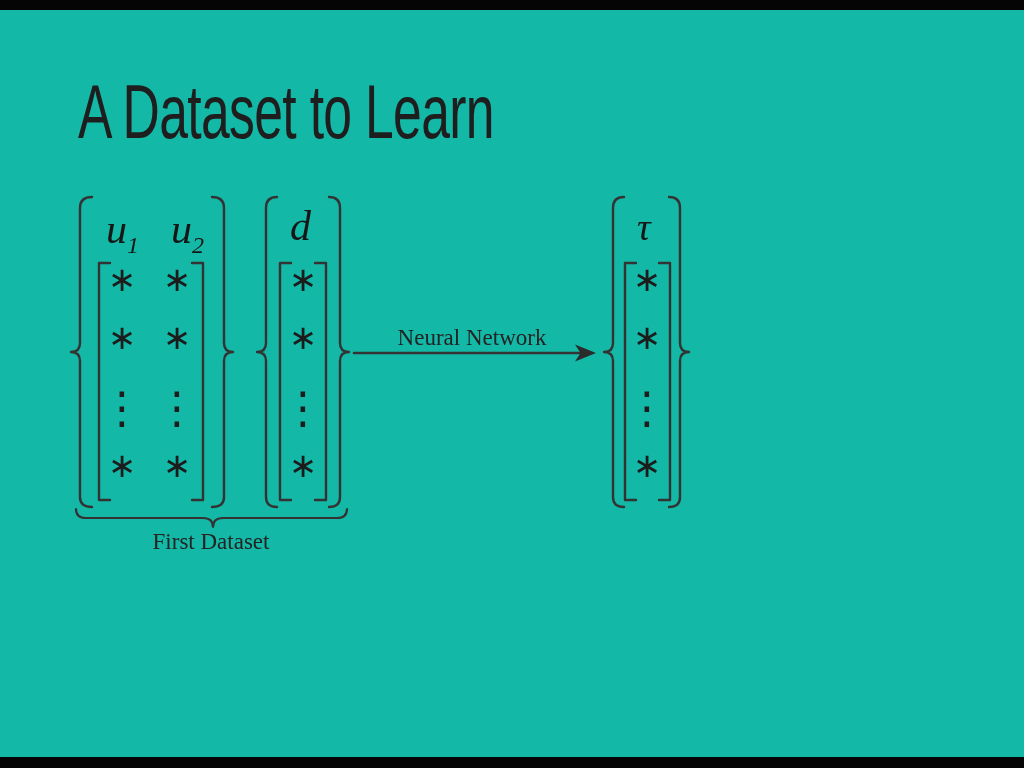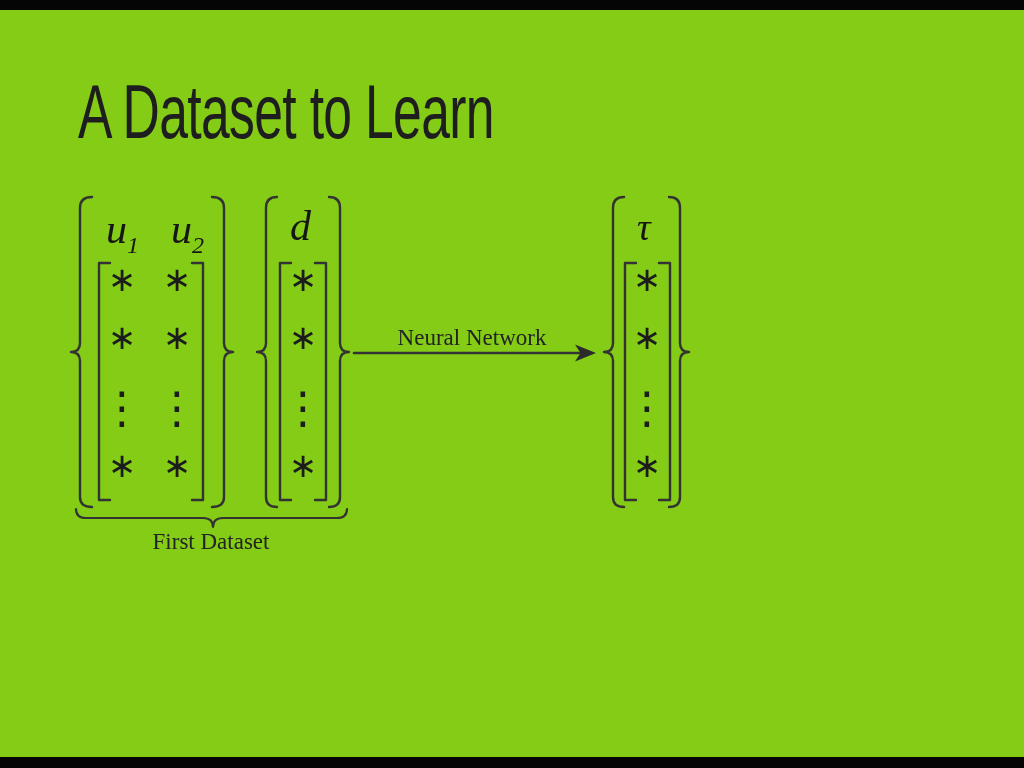--- a/index.html
+++ b/index.html
@@ -1,20 +1,20 @@
 <!DOCTYPE html>
 <html><head>
 <meta charset="utf-8">
 <style>
   html, body { margin: 0; padding: 0; background: #ffffff; }
   .slide {
     position: relative;
     width: 1024px;
     height: 768px;
-    background: #84cc16;
+    background: #14b8a6;
     overflow: hidden;
     font-family: "Liberation Sans", sans-serif;
   }
   .letterbox {
     position: absolute;
     left: 0;
     width: 1024px;
     background: #050505;
   }
   .letterbox.top { top: 0; height: 10px; }

